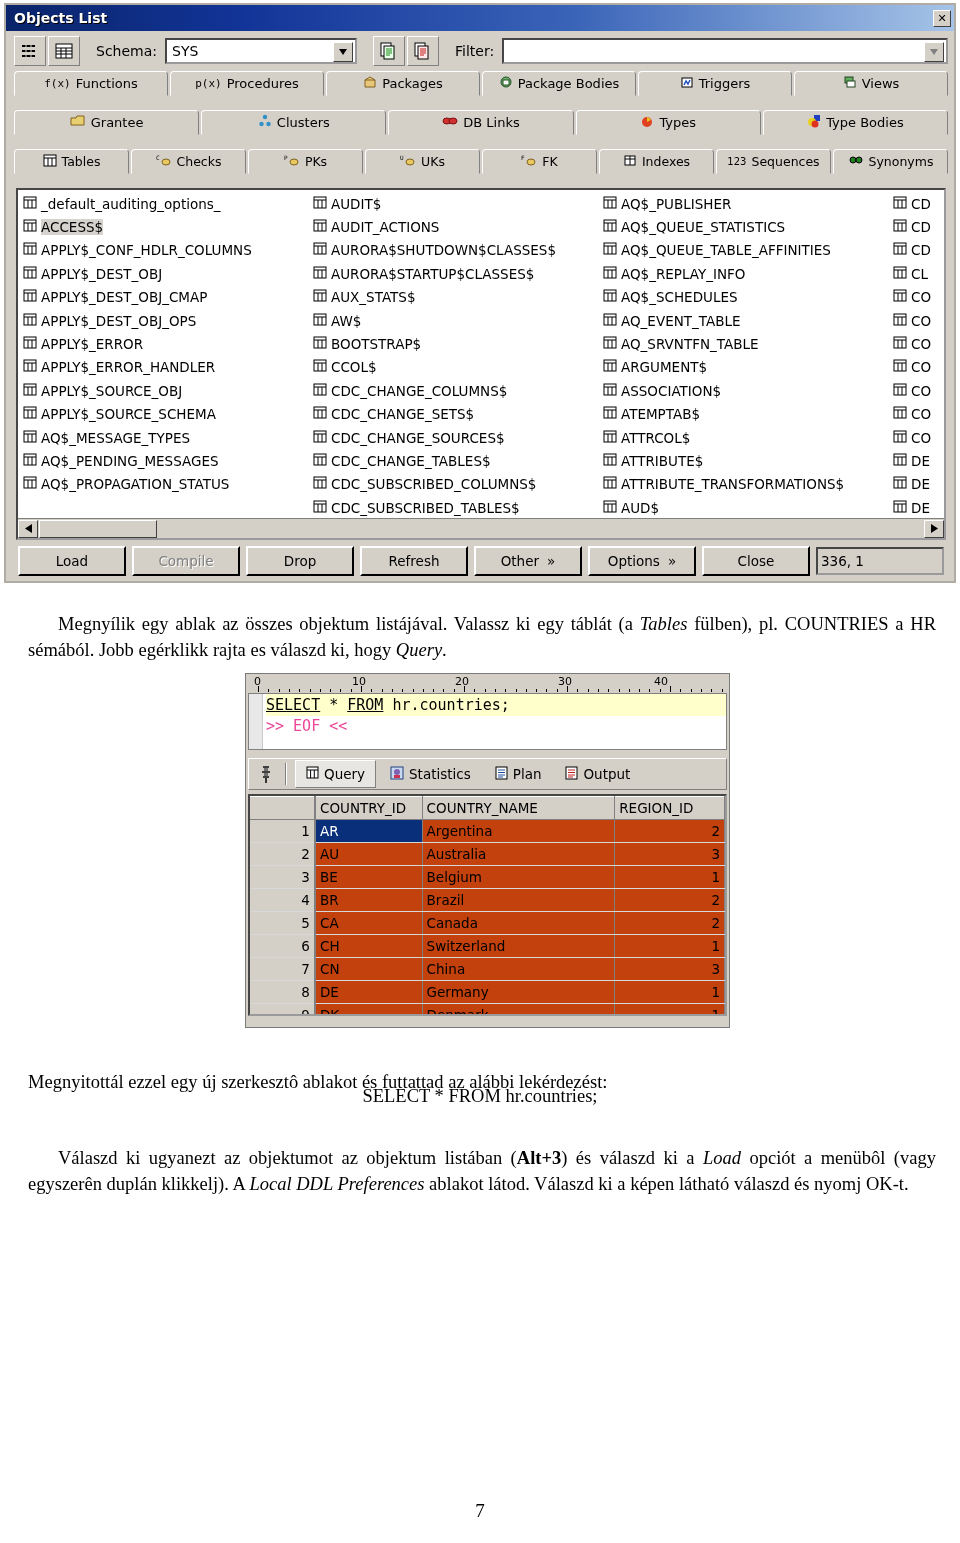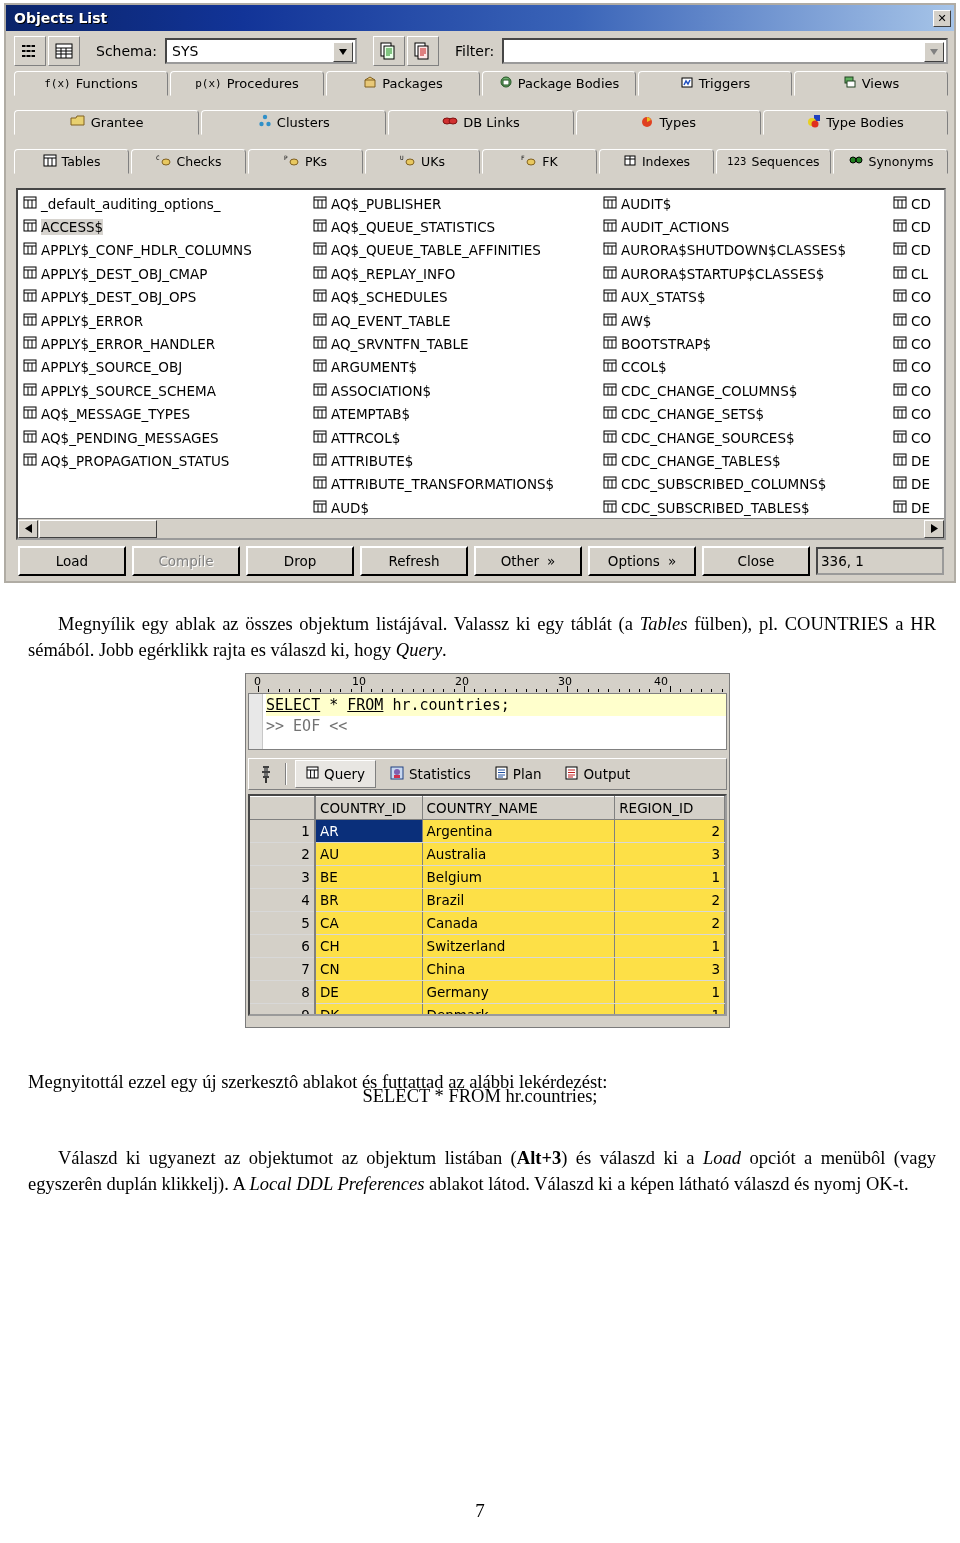--- a/index.html
+++ b/index.html
@@ -206,21 +206,21 @@
     display:flex;
   }
   .gutter { width:14px; background:#e8e8e8; border-right:1px solid #c8c8c8; flex:none; }
   .edlines { flex:1; padding-left:3px; }
   .edline1 {
     background:#ffffcc; font-size:15px; line-height:22px;
     font-family:"DejaVu Sans Mono", monospace; white-space:pre;
   }
   .edline1 .kw { text-decoration:underline; }
   .edline2 {
-    color:#737373; font-size:15px; line-height:20px;
+    color:#ec4899; font-size:15px; line-height:20px;
     font-family:"DejaVu Sans Mono", monospace; white-space:pre;
   }
 
   .sqltabs {
     margin:8px 2px 0 2px; height:32px;
     background:#d4d0c8;
     border:1px solid #fff; border-right-color:#808080; border-bottom-color:#808080;
     display:flex; align-items:center; padding-left:6px; gap:4px;
   }
   .pin { width:22px; display:flex; align-items:center; justify-content:center; }
@@ -228,21 +228,21 @@
   .stab {
     height:28px; padding:0 10px;
     display:flex; align-items:center; gap:5px;
     font-size:13.5px; font-family:"DejaVu Sans", sans-serif;
   }
   .stab.active { background:#e8e6e2; border:1px solid #fff; border-right-color:#808080; border-bottom-color:#808080; }
 
   
   .gridwrap {
     margin:4px 2px 0 2px;
-    background:#fde047;
+    background:#c2410c;
     border:2px inset #9a9a9a;
     height:222px;
     overflow:hidden;
   }
   table.grid { border-collapse:collapse; width:100%; font-family:"DejaVu Sans", sans-serif; }
   table.grid th, table.grid td {
     font-size:13.5px; font-weight:normal; height:23px; padding:0 4px;
     border-right:1px solid #808080; border-bottom:1px solid #d8d8d8;
     text-align:left; white-space:nowrap;
   }
@@ -559,20 +559,29 @@
               </svg></span>
             <span class="txt">APPLY$_CONF_HDLR_COLUMNS</span>
           </div>
           <div class="item">
             <span><svg class="tblicon" width="14" height="13" viewBox="0 0 14 13">
                 <rect x="1" y="1" width="12" height="11" fill="#fff" stroke="#000"></rect>
                 <line x1="1" y1="4" x2="13" y2="4" stroke="#000"></line>
                 <line x1="5" y1="4" x2="5" y2="12" stroke="#000"></line>
                 <line x1="9" y1="4" x2="9" y2="12" stroke="#000"></line>
               </svg></span>
+            <span class="txt">APPLY$_DEST_OBJ</span>
+          </div>
+          <div class="item">
+            <span><svg class="tblicon" width="14" height="13" viewBox="0 0 14 13">
+                <rect x="1" y="1" width="12" height="11" fill="#fff" stroke="#000"></rect>
+                <line x1="1" y1="4" x2="13" y2="4" stroke="#000"></line>
+                <line x1="5" y1="4" x2="5" y2="12" stroke="#000"></line>
+                <line x1="9" y1="4" x2="9" y2="12" stroke="#000"></line>
+              </svg></span>
             <span class="txt">APPLY$_DEST_OBJ_CMAP</span>
           </div>
           <div class="item">
             <span><svg class="tblicon" width="14" height="13" viewBox="0 0 14 13">
                 <rect x="1" y="1" width="12" height="11" fill="#fff" stroke="#000"></rect>
                 <line x1="1" y1="4" x2="13" y2="4" stroke="#000"></line>
                 <line x1="5" y1="4" x2="5" y2="12" stroke="#000"></line>
                 <line x1="9" y1="4" x2="9" y2="12" stroke="#000"></line>
               </svg></span>
             <span class="txt">APPLY$_DEST_OBJ_OPS</span>
@@ -642,266 +651,266 @@
           </div>
         </div>
         <div class="listcol">
           <div class="item">
             <span><svg class="tblicon" width="14" height="13" viewBox="0 0 14 13">
                 <rect x="1" y="1" width="12" height="11" fill="#fff" stroke="#000"></rect>
                 <line x1="1" y1="4" x2="13" y2="4" stroke="#000"></line>
                 <line x1="5" y1="4" x2="5" y2="12" stroke="#000"></line>
                 <line x1="9" y1="4" x2="9" y2="12" stroke="#000"></line>
               </svg></span>
-            <span class="txt">AQ$_PUBLISHER</span>
-          </div>
-          <div class="item">
-            <span><svg class="tblicon" width="14" height="13" viewBox="0 0 14 13">
-                <rect x="1" y="1" width="12" height="11" fill="#fff" stroke="#000"></rect>
-                <line x1="1" y1="4" x2="13" y2="4" stroke="#000"></line>
-                <line x1="5" y1="4" x2="5" y2="12" stroke="#000"></line>
-                <line x1="9" y1="4" x2="9" y2="12" stroke="#000"></line>
-              </svg></span>
-            <span class="txt">AQ$_QUEUE_STATISTICS</span>
-          </div>
-          <div class="item">
-            <span><svg class="tblicon" width="14" height="13" viewBox="0 0 14 13">
-                <rect x="1" y="1" width="12" height="11" fill="#fff" stroke="#000"></rect>
-                <line x1="1" y1="4" x2="13" y2="4" stroke="#000"></line>
-                <line x1="5" y1="4" x2="5" y2="12" stroke="#000"></line>
-                <line x1="9" y1="4" x2="9" y2="12" stroke="#000"></line>
-              </svg></span>
-            <span class="txt">AQ$_QUEUE_TABLE_AFFINITIES</span>
-          </div>
-          <div class="item">
-            <span><svg class="tblicon" width="14" height="13" viewBox="0 0 14 13">
-                <rect x="1" y="1" width="12" height="11" fill="#fff" stroke="#000"></rect>
-                <line x1="1" y1="4" x2="13" y2="4" stroke="#000"></line>
-                <line x1="5" y1="4" x2="5" y2="12" stroke="#000"></line>
-                <line x1="9" y1="4" x2="9" y2="12" stroke="#000"></line>
-              </svg></span>
-            <span class="txt">AQ$_REPLAY_INFO</span>
-          </div>
-          <div class="item">
-            <span><svg class="tblicon" width="14" height="13" viewBox="0 0 14 13">
-                <rect x="1" y="1" width="12" height="11" fill="#fff" stroke="#000"></rect>
-                <line x1="1" y1="4" x2="13" y2="4" stroke="#000"></line>
-                <line x1="5" y1="4" x2="5" y2="12" stroke="#000"></line>
-                <line x1="9" y1="4" x2="9" y2="12" stroke="#000"></line>
-              </svg></span>
-            <span class="txt">AQ$_SCHEDULES</span>
-          </div>
-          <div class="item">
-            <span><svg class="tblicon" width="14" height="13" viewBox="0 0 14 13">
-                <rect x="1" y="1" width="12" height="11" fill="#fff" stroke="#000"></rect>
-                <line x1="1" y1="4" x2="13" y2="4" stroke="#000"></line>
-                <line x1="5" y1="4" x2="5" y2="12" stroke="#000"></line>
-                <line x1="9" y1="4" x2="9" y2="12" stroke="#000"></line>
-              </svg></span>
-            <span class="txt">AQ_EVENT_TABLE</span>
-          </div>
-          <div class="item">
-            <span><svg class="tblicon" width="14" height="13" viewBox="0 0 14 13">
-                <rect x="1" y="1" width="12" height="11" fill="#fff" stroke="#000"></rect>
-                <line x1="1" y1="4" x2="13" y2="4" stroke="#000"></line>
-                <line x1="5" y1="4" x2="5" y2="12" stroke="#000"></line>
-                <line x1="9" y1="4" x2="9" y2="12" stroke="#000"></line>
-              </svg></span>
-            <span class="txt">AQ_SRVNTFN_TABLE</span>
-          </div>
-          <div class="item">
-            <span><svg class="tblicon" width="14" height="13" viewBox="0 0 14 13">
-                <rect x="1" y="1" width="12" height="11" fill="#fff" stroke="#000"></rect>
-                <line x1="1" y1="4" x2="13" y2="4" stroke="#000"></line>
-                <line x1="5" y1="4" x2="5" y2="12" stroke="#000"></line>
-                <line x1="9" y1="4" x2="9" y2="12" stroke="#000"></line>
-              </svg></span>
-            <span class="txt">ARGUMENT$</span>
-          </div>
-          <div class="item">
-            <span><svg class="tblicon" width="14" height="13" viewBox="0 0 14 13">
-                <rect x="1" y="1" width="12" height="11" fill="#fff" stroke="#000"></rect>
-                <line x1="1" y1="4" x2="13" y2="4" stroke="#000"></line>
-                <line x1="5" y1="4" x2="5" y2="12" stroke="#000"></line>
-                <line x1="9" y1="4" x2="9" y2="12" stroke="#000"></line>
-              </svg></span>
-            <span class="txt">ASSOCIATION$</span>
-          </div>
-          <div class="item">
-            <span><svg class="tblicon" width="14" height="13" viewBox="0 0 14 13">
-                <rect x="1" y="1" width="12" height="11" fill="#fff" stroke="#000"></rect>
-                <line x1="1" y1="4" x2="13" y2="4" stroke="#000"></line>
-                <line x1="5" y1="4" x2="5" y2="12" stroke="#000"></line>
-                <line x1="9" y1="4" x2="9" y2="12" stroke="#000"></line>
-              </svg></span>
-            <span class="txt">ATEMPTAB$</span>
-          </div>
-          <div class="item">
-            <span><svg class="tblicon" width="14" height="13" viewBox="0 0 14 13">
-                <rect x="1" y="1" width="12" height="11" fill="#fff" stroke="#000"></rect>
-                <line x1="1" y1="4" x2="13" y2="4" stroke="#000"></line>
-                <line x1="5" y1="4" x2="5" y2="12" stroke="#000"></line>
-                <line x1="9" y1="4" x2="9" y2="12" stroke="#000"></line>
-              </svg></span>
-            <span class="txt">ATTRCOL$</span>
-          </div>
-          <div class="item">
-            <span><svg class="tblicon" width="14" height="13" viewBox="0 0 14 13">
-                <rect x="1" y="1" width="12" height="11" fill="#fff" stroke="#000"></rect>
-                <line x1="1" y1="4" x2="13" y2="4" stroke="#000"></line>
-                <line x1="5" y1="4" x2="5" y2="12" stroke="#000"></line>
-                <line x1="9" y1="4" x2="9" y2="12" stroke="#000"></line>
-              </svg></span>
-            <span class="txt">ATTRIBUTE$</span>
-          </div>
-          <div class="item">
-            <span><svg class="tblicon" width="14" height="13" viewBox="0 0 14 13">
-                <rect x="1" y="1" width="12" height="11" fill="#fff" stroke="#000"></rect>
-                <line x1="1" y1="4" x2="13" y2="4" stroke="#000"></line>
-                <line x1="5" y1="4" x2="5" y2="12" stroke="#000"></line>
-                <line x1="9" y1="4" x2="9" y2="12" stroke="#000"></line>
-              </svg></span>
-            <span class="txt">ATTRIBUTE_TRANSFORMATIONS$</span>
-          </div>
-          <div class="item">
-            <span><svg class="tblicon" width="14" height="13" viewBox="0 0 14 13">
-                <rect x="1" y="1" width="12" height="11" fill="#fff" stroke="#000"></rect>
-                <line x1="1" y1="4" x2="13" y2="4" stroke="#000"></line>
-                <line x1="5" y1="4" x2="5" y2="12" stroke="#000"></line>
-                <line x1="9" y1="4" x2="9" y2="12" stroke="#000"></line>
-              </svg></span>
-            <span class="txt">AUD$</span>
+            <span class="txt">AUDIT$</span>
+          </div>
+          <div class="item">
+            <span><svg class="tblicon" width="14" height="13" viewBox="0 0 14 13">
+                <rect x="1" y="1" width="12" height="11" fill="#fff" stroke="#000"></rect>
+                <line x1="1" y1="4" x2="13" y2="4" stroke="#000"></line>
+                <line x1="5" y1="4" x2="5" y2="12" stroke="#000"></line>
+                <line x1="9" y1="4" x2="9" y2="12" stroke="#000"></line>
+              </svg></span>
+            <span class="txt">AUDIT_ACTIONS</span>
+          </div>
+          <div class="item">
+            <span><svg class="tblicon" width="14" height="13" viewBox="0 0 14 13">
+                <rect x="1" y="1" width="12" height="11" fill="#fff" stroke="#000"></rect>
+                <line x1="1" y1="4" x2="13" y2="4" stroke="#000"></line>
+                <line x1="5" y1="4" x2="5" y2="12" stroke="#000"></line>
+                <line x1="9" y1="4" x2="9" y2="12" stroke="#000"></line>
+              </svg></span>
+            <span class="txt">AURORA$SHUTDOWN$CLASSES$</span>
+          </div>
+          <div class="item">
+            <span><svg class="tblicon" width="14" height="13" viewBox="0 0 14 13">
+                <rect x="1" y="1" width="12" height="11" fill="#fff" stroke="#000"></rect>
+                <line x1="1" y1="4" x2="13" y2="4" stroke="#000"></line>
+                <line x1="5" y1="4" x2="5" y2="12" stroke="#000"></line>
+                <line x1="9" y1="4" x2="9" y2="12" stroke="#000"></line>
+              </svg></span>
+            <span class="txt">AURORA$STARTUP$CLASSES$</span>
+          </div>
+          <div class="item">
+            <span><svg class="tblicon" width="14" height="13" viewBox="0 0 14 13">
+                <rect x="1" y="1" width="12" height="11" fill="#fff" stroke="#000"></rect>
+                <line x1="1" y1="4" x2="13" y2="4" stroke="#000"></line>
+                <line x1="5" y1="4" x2="5" y2="12" stroke="#000"></line>
+                <line x1="9" y1="4" x2="9" y2="12" stroke="#000"></line>
+              </svg></span>
+            <span class="txt">AUX_STATS$</span>
+          </div>
+          <div class="item">
+            <span><svg class="tblicon" width="14" height="13" viewBox="0 0 14 13">
+                <rect x="1" y="1" width="12" height="11" fill="#fff" stroke="#000"></rect>
+                <line x1="1" y1="4" x2="13" y2="4" stroke="#000"></line>
+                <line x1="5" y1="4" x2="5" y2="12" stroke="#000"></line>
+                <line x1="9" y1="4" x2="9" y2="12" stroke="#000"></line>
+              </svg></span>
+            <span class="txt">AW$</span>
+          </div>
+          <div class="item">
+            <span><svg class="tblicon" width="14" height="13" viewBox="0 0 14 13">
+                <rect x="1" y="1" width="12" height="11" fill="#fff" stroke="#000"></rect>
+                <line x1="1" y1="4" x2="13" y2="4" stroke="#000"></line>
+                <line x1="5" y1="4" x2="5" y2="12" stroke="#000"></line>
+                <line x1="9" y1="4" x2="9" y2="12" stroke="#000"></line>
+              </svg></span>
+            <span class="txt">BOOTSTRAP$</span>
+          </div>
+          <div class="item">
+            <span><svg class="tblicon" width="14" height="13" viewBox="0 0 14 13">
+                <rect x="1" y="1" width="12" height="11" fill="#fff" stroke="#000"></rect>
+                <line x1="1" y1="4" x2="13" y2="4" stroke="#000"></line>
+                <line x1="5" y1="4" x2="5" y2="12" stroke="#000"></line>
+                <line x1="9" y1="4" x2="9" y2="12" stroke="#000"></line>
+              </svg></span>
+            <span class="txt">CCOL$</span>
+          </div>
+          <div class="item">
+            <span><svg class="tblicon" width="14" height="13" viewBox="0 0 14 13">
+                <rect x="1" y="1" width="12" height="11" fill="#fff" stroke="#000"></rect>
+                <line x1="1" y1="4" x2="13" y2="4" stroke="#000"></line>
+                <line x1="5" y1="4" x2="5" y2="12" stroke="#000"></line>
+                <line x1="9" y1="4" x2="9" y2="12" stroke="#000"></line>
+              </svg></span>
+            <span class="txt">CDC_CHANGE_COLUMNS$</span>
+          </div>
+          <div class="item">
+            <span><svg class="tblicon" width="14" height="13" viewBox="0 0 14 13">
+                <rect x="1" y="1" width="12" height="11" fill="#fff" stroke="#000"></rect>
+                <line x1="1" y1="4" x2="13" y2="4" stroke="#000"></line>
+                <line x1="5" y1="4" x2="5" y2="12" stroke="#000"></line>
+                <line x1="9" y1="4" x2="9" y2="12" stroke="#000"></line>
+              </svg></span>
+            <span class="txt">CDC_CHANGE_SETS$</span>
+          </div>
+          <div class="item">
+            <span><svg class="tblicon" width="14" height="13" viewBox="0 0 14 13">
+                <rect x="1" y="1" width="12" height="11" fill="#fff" stroke="#000"></rect>
+                <line x1="1" y1="4" x2="13" y2="4" stroke="#000"></line>
+                <line x1="5" y1="4" x2="5" y2="12" stroke="#000"></line>
+                <line x1="9" y1="4" x2="9" y2="12" stroke="#000"></line>
+              </svg></span>
+            <span class="txt">CDC_CHANGE_SOURCES$</span>
+          </div>
+          <div class="item">
+            <span><svg class="tblicon" width="14" height="13" viewBox="0 0 14 13">
+                <rect x="1" y="1" width="12" height="11" fill="#fff" stroke="#000"></rect>
+                <line x1="1" y1="4" x2="13" y2="4" stroke="#000"></line>
+                <line x1="5" y1="4" x2="5" y2="12" stroke="#000"></line>
+                <line x1="9" y1="4" x2="9" y2="12" stroke="#000"></line>
+              </svg></span>
+            <span class="txt">CDC_CHANGE_TABLES$</span>
+          </div>
+          <div class="item">
+            <span><svg class="tblicon" width="14" height="13" viewBox="0 0 14 13">
+                <rect x="1" y="1" width="12" height="11" fill="#fff" stroke="#000"></rect>
+                <line x1="1" y1="4" x2="13" y2="4" stroke="#000"></line>
+                <line x1="5" y1="4" x2="5" y2="12" stroke="#000"></line>
+                <line x1="9" y1="4" x2="9" y2="12" stroke="#000"></line>
+              </svg></span>
+            <span class="txt">CDC_SUBSCRIBED_COLUMNS$</span>
+          </div>
+          <div class="item">
+            <span><svg class="tblicon" width="14" height="13" viewBox="0 0 14 13">
+                <rect x="1" y="1" width="12" height="11" fill="#fff" stroke="#000"></rect>
+                <line x1="1" y1="4" x2="13" y2="4" stroke="#000"></line>
+                <line x1="5" y1="4" x2="5" y2="12" stroke="#000"></line>
+                <line x1="9" y1="4" x2="9" y2="12" stroke="#000"></line>
+              </svg></span>
+            <span class="txt">CDC_SUBSCRIBED_TABLES$</span>
           </div>
         </div>
         <div class="listcol">
           <div class="item">
             <span><svg class="tblicon" width="14" height="13" viewBox="0 0 14 13">
                 <rect x="1" y="1" width="12" height="11" fill="#fff" stroke="#000"></rect>
                 <line x1="1" y1="4" x2="13" y2="4" stroke="#000"></line>
                 <line x1="5" y1="4" x2="5" y2="12" stroke="#000"></line>
                 <line x1="9" y1="4" x2="9" y2="12" stroke="#000"></line>
               </svg></span>
-            <span class="txt">AUDIT$</span>
-          </div>
-          <div class="item">
-            <span><svg class="tblicon" width="14" height="13" viewBox="0 0 14 13">
-                <rect x="1" y="1" width="12" height="11" fill="#fff" stroke="#000"></rect>
-                <line x1="1" y1="4" x2="13" y2="4" stroke="#000"></line>
-                <line x1="5" y1="4" x2="5" y2="12" stroke="#000"></line>
-                <line x1="9" y1="4" x2="9" y2="12" stroke="#000"></line>
-              </svg></span>
-            <span class="txt">AUDIT_ACTIONS</span>
-          </div>
-          <div class="item">
-            <span><svg class="tblicon" width="14" height="13" viewBox="0 0 14 13">
-                <rect x="1" y="1" width="12" height="11" fill="#fff" stroke="#000"></rect>
-                <line x1="1" y1="4" x2="13" y2="4" stroke="#000"></line>
-                <line x1="5" y1="4" x2="5" y2="12" stroke="#000"></line>
-                <line x1="9" y1="4" x2="9" y2="12" stroke="#000"></line>
-              </svg></span>
-            <span class="txt">AURORA$SHUTDOWN$CLASSES$</span>
-          </div>
-          <div class="item">
-            <span><svg class="tblicon" width="14" height="13" viewBox="0 0 14 13">
-                <rect x="1" y="1" width="12" height="11" fill="#fff" stroke="#000"></rect>
-                <line x1="1" y1="4" x2="13" y2="4" stroke="#000"></line>
-                <line x1="5" y1="4" x2="5" y2="12" stroke="#000"></line>
-                <line x1="9" y1="4" x2="9" y2="12" stroke="#000"></line>
-              </svg></span>
-            <span class="txt">AURORA$STARTUP$CLASSES$</span>
-          </div>
-          <div class="item">
-            <span><svg class="tblicon" width="14" height="13" viewBox="0 0 14 13">
-                <rect x="1" y="1" width="12" height="11" fill="#fff" stroke="#000"></rect>
-                <line x1="1" y1="4" x2="13" y2="4" stroke="#000"></line>
-                <line x1="5" y1="4" x2="5" y2="12" stroke="#000"></line>
-                <line x1="9" y1="4" x2="9" y2="12" stroke="#000"></line>
-              </svg></span>
-            <span class="txt">AUX_STATS$</span>
-          </div>
-          <div class="item">
-            <span><svg class="tblicon" width="14" height="13" viewBox="0 0 14 13">
-                <rect x="1" y="1" width="12" height="11" fill="#fff" stroke="#000"></rect>
-                <line x1="1" y1="4" x2="13" y2="4" stroke="#000"></line>
-                <line x1="5" y1="4" x2="5" y2="12" stroke="#000"></line>
-                <line x1="9" y1="4" x2="9" y2="12" stroke="#000"></line>
-              </svg></span>
-            <span class="txt">AW$</span>
-          </div>
-          <div class="item">
-            <span><svg class="tblicon" width="14" height="13" viewBox="0 0 14 13">
-                <rect x="1" y="1" width="12" height="11" fill="#fff" stroke="#000"></rect>
-                <line x1="1" y1="4" x2="13" y2="4" stroke="#000"></line>
-                <line x1="5" y1="4" x2="5" y2="12" stroke="#000"></line>
-                <line x1="9" y1="4" x2="9" y2="12" stroke="#000"></line>
-              </svg></span>
-            <span class="txt">BOOTSTRAP$</span>
-          </div>
-          <div class="item">
-            <span><svg class="tblicon" width="14" height="13" viewBox="0 0 14 13">
-                <rect x="1" y="1" width="12" height="11" fill="#fff" stroke="#000"></rect>
-                <line x1="1" y1="4" x2="13" y2="4" stroke="#000"></line>
-                <line x1="5" y1="4" x2="5" y2="12" stroke="#000"></line>
-                <line x1="9" y1="4" x2="9" y2="12" stroke="#000"></line>
-              </svg></span>
-            <span class="txt">CCOL$</span>
-          </div>
-          <div class="item">
-            <span><svg class="tblicon" width="14" height="13" viewBox="0 0 14 13">
-                <rect x="1" y="1" width="12" height="11" fill="#fff" stroke="#000"></rect>
-                <line x1="1" y1="4" x2="13" y2="4" stroke="#000"></line>
-                <line x1="5" y1="4" x2="5" y2="12" stroke="#000"></line>
-                <line x1="9" y1="4" x2="9" y2="12" stroke="#000"></line>
-              </svg></span>
-            <span class="txt">CDC_CHANGE_COLUMNS$</span>
-          </div>
-          <div class="item">
-            <span><svg class="tblicon" width="14" height="13" viewBox="0 0 14 13">
-                <rect x="1" y="1" width="12" height="11" fill="#fff" stroke="#000"></rect>
-                <line x1="1" y1="4" x2="13" y2="4" stroke="#000"></line>
-                <line x1="5" y1="4" x2="5" y2="12" stroke="#000"></line>
-                <line x1="9" y1="4" x2="9" y2="12" stroke="#000"></line>
-              </svg></span>
-            <span class="txt">CDC_CHANGE_SETS$</span>
-          </div>
-          <div class="item">
-            <span><svg class="tblicon" width="14" height="13" viewBox="0 0 14 13">
-                <rect x="1" y="1" width="12" height="11" fill="#fff" stroke="#000"></rect>
-                <line x1="1" y1="4" x2="13" y2="4" stroke="#000"></line>
-                <line x1="5" y1="4" x2="5" y2="12" stroke="#000"></line>
-                <line x1="9" y1="4" x2="9" y2="12" stroke="#000"></line>
-              </svg></span>
-            <span class="txt">CDC_CHANGE_SOURCES$</span>
-          </div>
-          <div class="item">
-            <span><svg class="tblicon" width="14" height="13" viewBox="0 0 14 13">
-                <rect x="1" y="1" width="12" height="11" fill="#fff" stroke="#000"></rect>
-                <line x1="1" y1="4" x2="13" y2="4" stroke="#000"></line>
-                <line x1="5" y1="4" x2="5" y2="12" stroke="#000"></line>
-                <line x1="9" y1="4" x2="9" y2="12" stroke="#000"></line>
-              </svg></span>
-            <span class="txt">CDC_CHANGE_TABLES$</span>
-          </div>
-          <div class="item">
-            <span><svg class="tblicon" width="14" height="13" viewBox="0 0 14 13">
-                <rect x="1" y="1" width="12" height="11" fill="#fff" stroke="#000"></rect>
-                <line x1="1" y1="4" x2="13" y2="4" stroke="#000"></line>
-                <line x1="5" y1="4" x2="5" y2="12" stroke="#000"></line>
-                <line x1="9" y1="4" x2="9" y2="12" stroke="#000"></line>
-              </svg></span>
-            <span class="txt">CDC_SUBSCRIBED_COLUMNS$</span>
-          </div>
-          <div class="item">
-            <span><svg class="tblicon" width="14" height="13" viewBox="0 0 14 13">
-                <rect x="1" y="1" width="12" height="11" fill="#fff" stroke="#000"></rect>
-                <line x1="1" y1="4" x2="13" y2="4" stroke="#000"></line>
-                <line x1="5" y1="4" x2="5" y2="12" stroke="#000"></line>
-                <line x1="9" y1="4" x2="9" y2="12" stroke="#000"></line>
-              </svg></span>
-            <span class="txt">CDC_SUBSCRIBED_TABLES$</span>
+            <span class="txt">AQ$_PUBLISHER</span>
+          </div>
+          <div class="item">
+            <span><svg class="tblicon" width="14" height="13" viewBox="0 0 14 13">
+                <rect x="1" y="1" width="12" height="11" fill="#fff" stroke="#000"></rect>
+                <line x1="1" y1="4" x2="13" y2="4" stroke="#000"></line>
+                <line x1="5" y1="4" x2="5" y2="12" stroke="#000"></line>
+                <line x1="9" y1="4" x2="9" y2="12" stroke="#000"></line>
+              </svg></span>
+            <span class="txt">AQ$_QUEUE_STATISTICS</span>
+          </div>
+          <div class="item">
+            <span><svg class="tblicon" width="14" height="13" viewBox="0 0 14 13">
+                <rect x="1" y="1" width="12" height="11" fill="#fff" stroke="#000"></rect>
+                <line x1="1" y1="4" x2="13" y2="4" stroke="#000"></line>
+                <line x1="5" y1="4" x2="5" y2="12" stroke="#000"></line>
+                <line x1="9" y1="4" x2="9" y2="12" stroke="#000"></line>
+              </svg></span>
+            <span class="txt">AQ$_QUEUE_TABLE_AFFINITIES</span>
+          </div>
+          <div class="item">
+            <span><svg class="tblicon" width="14" height="13" viewBox="0 0 14 13">
+                <rect x="1" y="1" width="12" height="11" fill="#fff" stroke="#000"></rect>
+                <line x1="1" y1="4" x2="13" y2="4" stroke="#000"></line>
+                <line x1="5" y1="4" x2="5" y2="12" stroke="#000"></line>
+                <line x1="9" y1="4" x2="9" y2="12" stroke="#000"></line>
+              </svg></span>
+            <span class="txt">AQ$_REPLAY_INFO</span>
+          </div>
+          <div class="item">
+            <span><svg class="tblicon" width="14" height="13" viewBox="0 0 14 13">
+                <rect x="1" y="1" width="12" height="11" fill="#fff" stroke="#000"></rect>
+                <line x1="1" y1="4" x2="13" y2="4" stroke="#000"></line>
+                <line x1="5" y1="4" x2="5" y2="12" stroke="#000"></line>
+                <line x1="9" y1="4" x2="9" y2="12" stroke="#000"></line>
+              </svg></span>
+            <span class="txt">AQ$_SCHEDULES</span>
+          </div>
+          <div class="item">
+            <span><svg class="tblicon" width="14" height="13" viewBox="0 0 14 13">
+                <rect x="1" y="1" width="12" height="11" fill="#fff" stroke="#000"></rect>
+                <line x1="1" y1="4" x2="13" y2="4" stroke="#000"></line>
+                <line x1="5" y1="4" x2="5" y2="12" stroke="#000"></line>
+                <line x1="9" y1="4" x2="9" y2="12" stroke="#000"></line>
+              </svg></span>
+            <span class="txt">AQ_EVENT_TABLE</span>
+          </div>
+          <div class="item">
+            <span><svg class="tblicon" width="14" height="13" viewBox="0 0 14 13">
+                <rect x="1" y="1" width="12" height="11" fill="#fff" stroke="#000"></rect>
+                <line x1="1" y1="4" x2="13" y2="4" stroke="#000"></line>
+                <line x1="5" y1="4" x2="5" y2="12" stroke="#000"></line>
+                <line x1="9" y1="4" x2="9" y2="12" stroke="#000"></line>
+              </svg></span>
+            <span class="txt">AQ_SRVNTFN_TABLE</span>
+          </div>
+          <div class="item">
+            <span><svg class="tblicon" width="14" height="13" viewBox="0 0 14 13">
+                <rect x="1" y="1" width="12" height="11" fill="#fff" stroke="#000"></rect>
+                <line x1="1" y1="4" x2="13" y2="4" stroke="#000"></line>
+                <line x1="5" y1="4" x2="5" y2="12" stroke="#000"></line>
+                <line x1="9" y1="4" x2="9" y2="12" stroke="#000"></line>
+              </svg></span>
+            <span class="txt">ARGUMENT$</span>
+          </div>
+          <div class="item">
+            <span><svg class="tblicon" width="14" height="13" viewBox="0 0 14 13">
+                <rect x="1" y="1" width="12" height="11" fill="#fff" stroke="#000"></rect>
+                <line x1="1" y1="4" x2="13" y2="4" stroke="#000"></line>
+                <line x1="5" y1="4" x2="5" y2="12" stroke="#000"></line>
+                <line x1="9" y1="4" x2="9" y2="12" stroke="#000"></line>
+              </svg></span>
+            <span class="txt">ASSOCIATION$</span>
+          </div>
+          <div class="item">
+            <span><svg class="tblicon" width="14" height="13" viewBox="0 0 14 13">
+                <rect x="1" y="1" width="12" height="11" fill="#fff" stroke="#000"></rect>
+                <line x1="1" y1="4" x2="13" y2="4" stroke="#000"></line>
+                <line x1="5" y1="4" x2="5" y2="12" stroke="#000"></line>
+                <line x1="9" y1="4" x2="9" y2="12" stroke="#000"></line>
+              </svg></span>
+            <span class="txt">ATEMPTAB$</span>
+          </div>
+          <div class="item">
+            <span><svg class="tblicon" width="14" height="13" viewBox="0 0 14 13">
+                <rect x="1" y="1" width="12" height="11" fill="#fff" stroke="#000"></rect>
+                <line x1="1" y1="4" x2="13" y2="4" stroke="#000"></line>
+                <line x1="5" y1="4" x2="5" y2="12" stroke="#000"></line>
+                <line x1="9" y1="4" x2="9" y2="12" stroke="#000"></line>
+              </svg></span>
+            <span class="txt">ATTRCOL$</span>
+          </div>
+          <div class="item">
+            <span><svg class="tblicon" width="14" height="13" viewBox="0 0 14 13">
+                <rect x="1" y="1" width="12" height="11" fill="#fff" stroke="#000"></rect>
+                <line x1="1" y1="4" x2="13" y2="4" stroke="#000"></line>
+                <line x1="5" y1="4" x2="5" y2="12" stroke="#000"></line>
+                <line x1="9" y1="4" x2="9" y2="12" stroke="#000"></line>
+              </svg></span>
+            <span class="txt">ATTRIBUTE$</span>
+          </div>
+          <div class="item">
+            <span><svg class="tblicon" width="14" height="13" viewBox="0 0 14 13">
+                <rect x="1" y="1" width="12" height="11" fill="#fff" stroke="#000"></rect>
+                <line x1="1" y1="4" x2="13" y2="4" stroke="#000"></line>
+                <line x1="5" y1="4" x2="5" y2="12" stroke="#000"></line>
+                <line x1="9" y1="4" x2="9" y2="12" stroke="#000"></line>
+              </svg></span>
+            <span class="txt">ATTRIBUTE_TRANSFORMATIONS$</span>
+          </div>
+          <div class="item">
+            <span><svg class="tblicon" width="14" height="13" viewBox="0 0 14 13">
+                <rect x="1" y="1" width="12" height="11" fill="#fff" stroke="#000"></rect>
+                <line x1="1" y1="4" x2="13" y2="4" stroke="#000"></line>
+                <line x1="5" y1="4" x2="5" y2="12" stroke="#000"></line>
+                <line x1="9" y1="4" x2="9" y2="12" stroke="#000"></line>
+              </svg></span>
+            <span class="txt">AUD$</span>
           </div>
         </div>
         <div class="listcol narrow">
           <div class="item">
             <span><svg class="tblicon" width="14" height="13" viewBox="0 0 14 13">
                 <rect x="1" y="1" width="12" height="11" fill="#fff" stroke="#000"></rect>
                 <line x1="1" y1="4" x2="13" y2="4" stroke="#000"></line>
                 <line x1="5" y1="4" x2="5" y2="12" stroke="#000"></line>
                 <line x1="9" y1="4" x2="9" y2="12" stroke="#000"></line>
               </svg></span>

